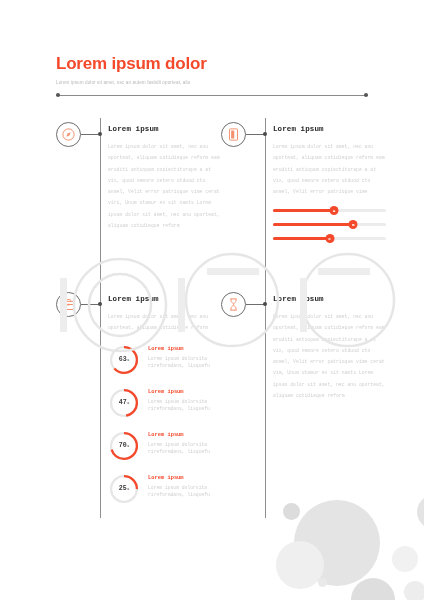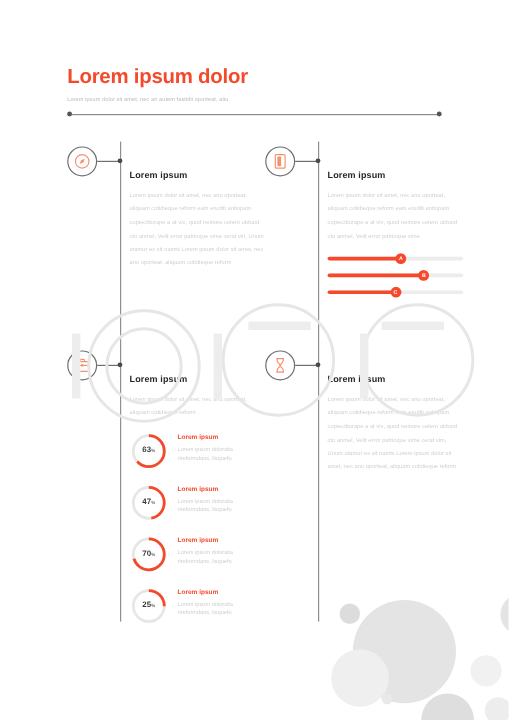--- a/index.html
+++ b/index.html
@@ -148,22 +148,23 @@
     width: 4px; height: 4px;
     border-radius: 50%;
     background: #4a4a4a;
     z-index: 4;
   }
 
   
   .body {
     position: absolute;
     left: 52px;
-    top: 16px;
+    top: 0;
     width: 113px;
+    font-family: Liberation Mono, monospace;
   }
   .block-title {
     color: #262626;
     font-size: 7.5px;
     font-weight: bold;
     line-height: 11px;
     letter-spacing: 0.1px;
     white-space: nowrap;
     margin-top: 6px;
   }

